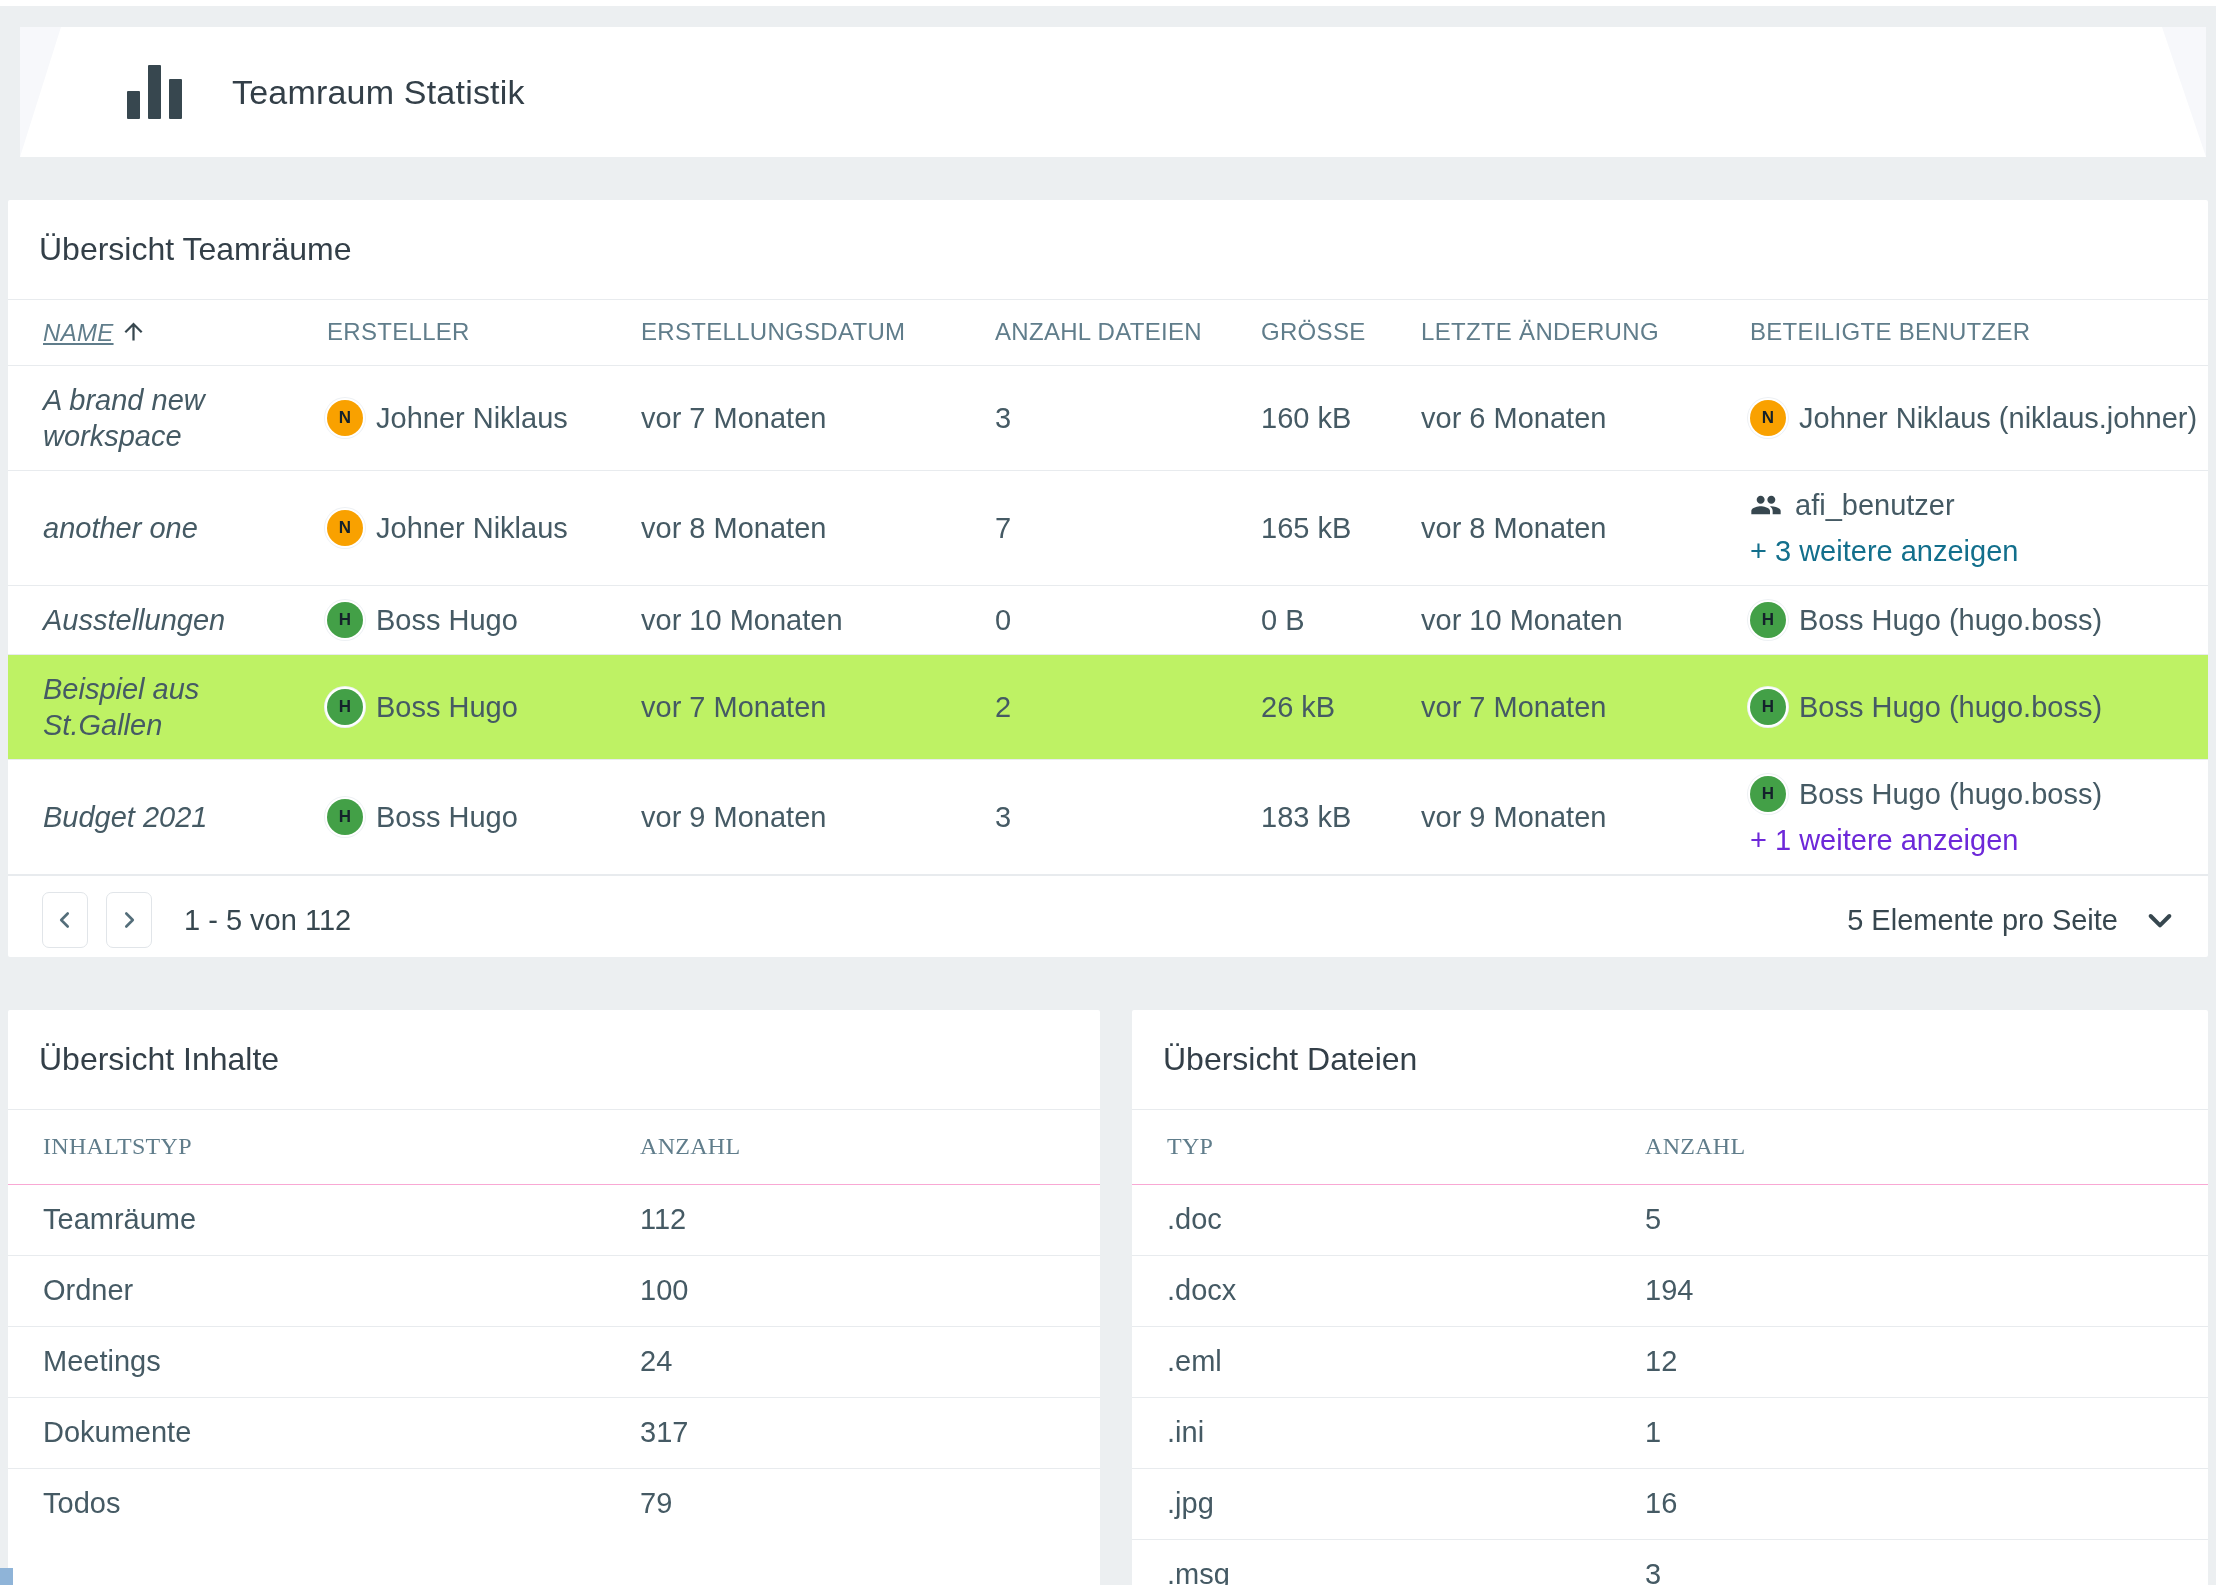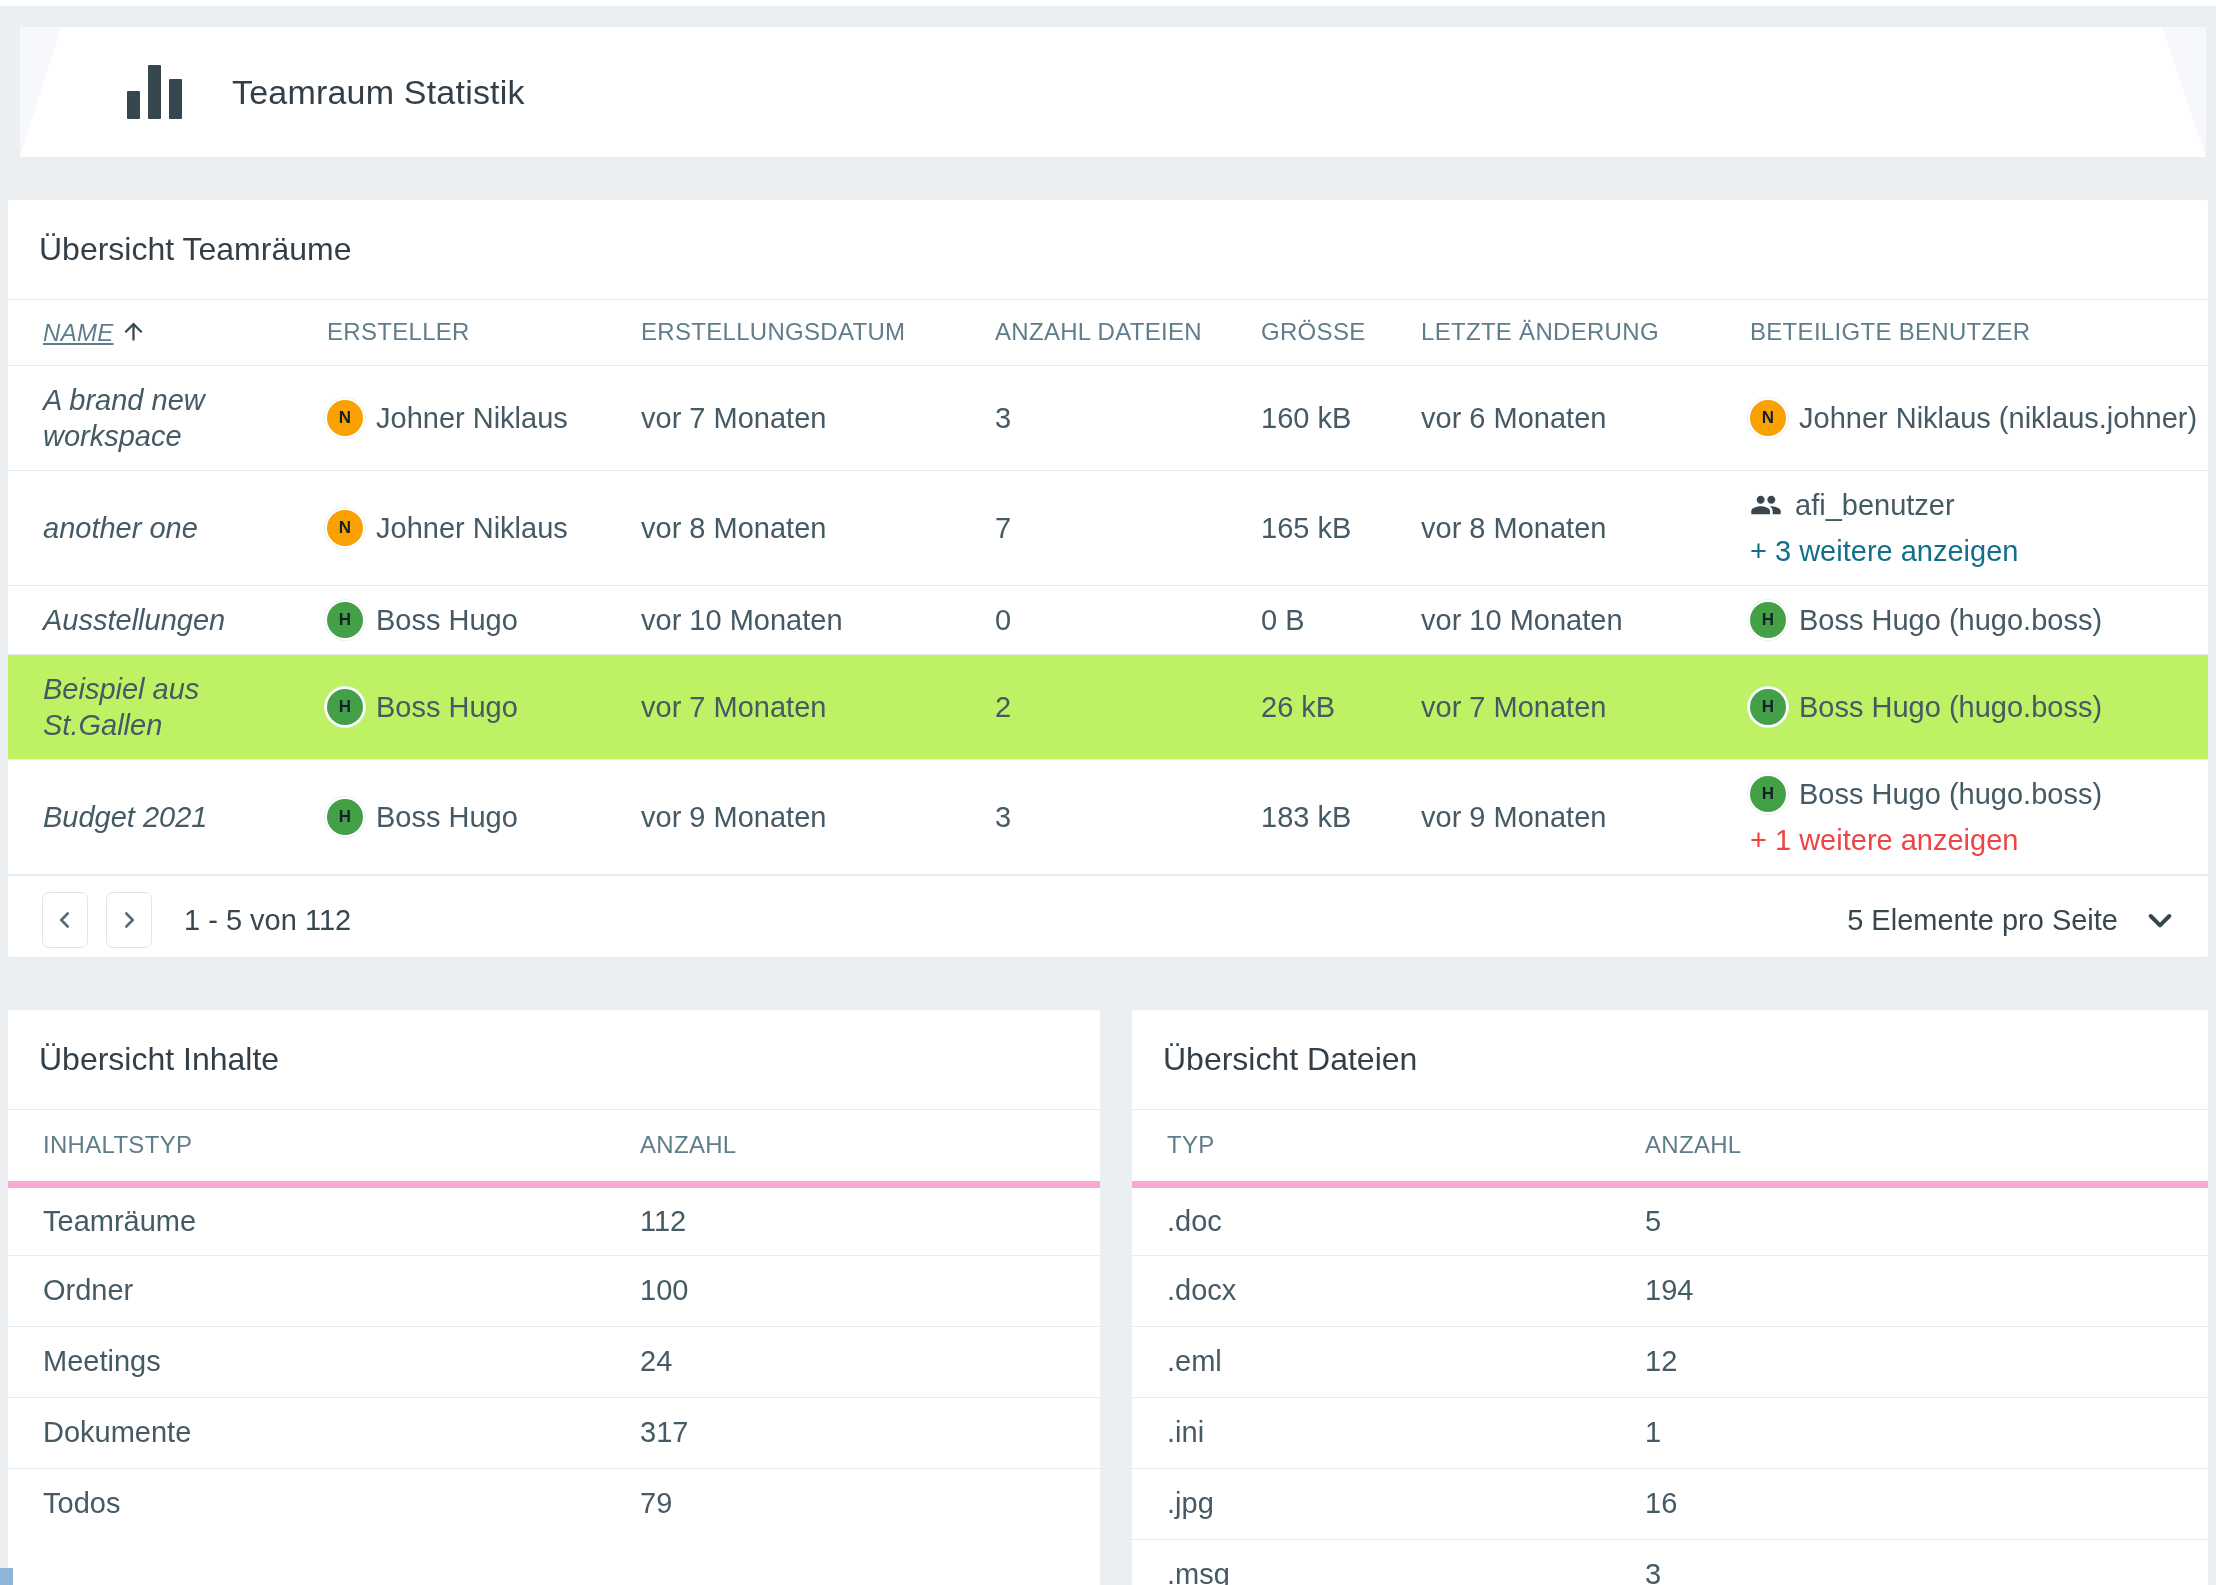--- a/index.html
+++ b/index.html
@@ -78,21 +78,21 @@
     display:inline-flex; align-items:center; justify-content:center; color:#546e7a; cursor:pointer;
   }
   .page-range { font-size:29px; color:#37474f; margin-left:14px; }
   .spacer { flex:1; }
   .page-size { display:flex; align-items:center; gap:26px; font-size:29px; color:#37474f; cursor:pointer; }
   .chevron-down-icon { color:#37474f; display:inline-flex; }
 
   
   .contents-card { top:1010px; left:8px; width:1092px; height:716px; }
   .files-card { top:1010px; left:1132px; width:1076px; height:620px; }
-  .small-card th { height:74px; border-bottom:7px solid #f9a8d4; vertical-align:middle; }
+  .small-card th { height:74px; border-bottom:1px solid #f9a8d4; vertical-align:middle;font-family:Liberation Serif, serif; }
   .small-card td { height:71px; vertical-align:middle; font-size:29px; color:#455a64; }
   .small-card tbody tr + tr { border-top:1px solid #e8ebee; }
   .small-card th:first-child, .small-card td:first-child { padding-left:35px; }
 
   .corner-fragment { position:absolute; left:0; bottom:0; width:13px; height:17px; background:#8fb4d8; }
 </style>
 </head>
 <body>
 
 <div class="top-strip"></div>
@@ -246,21 +246,21 @@
           <td>vor 9 Monaten</td>
           <td>3</td>
           <td>183 kB</td>
           <td>vor 9 Monaten</td>
           <td>
             <div class="users-stack">
               <div class="cell-inline">
                 <span class="avatar" style="background: rgb(67, 160, 71);">H</span>
                 <span>Boss Hugo (hugo.boss)</span>
               </div>
-              <div class="more-link" style="color: #ef4444;">+ 1 weitere anzeigen</div>
+              <div class="more-link" style="color: #6d28d9;">+ 1 weitere anzeigen</div>
             </div>
           </td>
         </tr>
       </tbody>
   </table>
   <div class="pagination">
     <span class="page-btn">
       <svg width="26" height="26" viewBox="0 0 24 24" fill="none" stroke="currentColor" stroke-width="2.4" stroke-linecap="round" stroke-linejoin="round">
           <path d="M14.5 6 L8.5 12 L14.5 18"></path>
         </svg>

